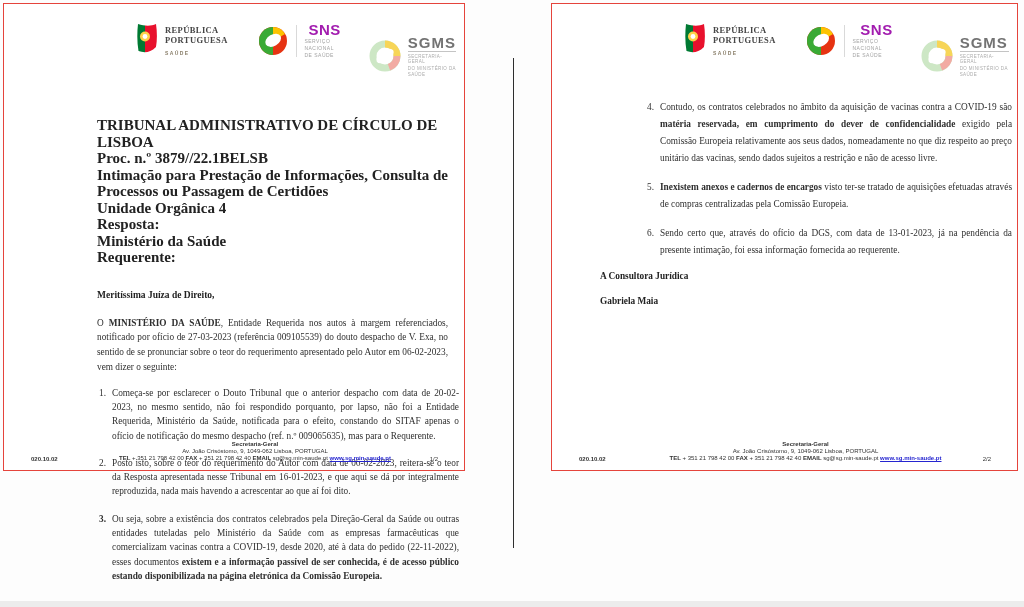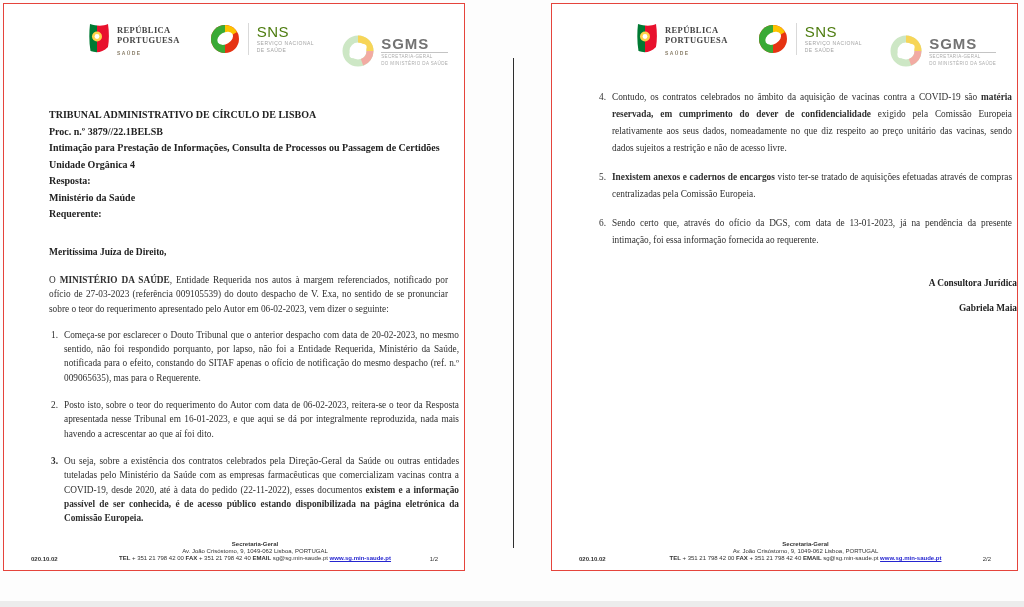--- a/index.html
+++ b/index.html
@@ -1,62 +1,62 @@
 <!DOCTYPE html>
 <html><head>
 <meta charset="utf-8">
 <style>
   * { margin:0; padding:0; box-sizing:border-box; }
   html,body { width:1024px; height:607px; overflow:hidden; }
   body { position:relative; background:#fdfdfd; font-family:"Liberation Serif","DejaVu Serif",serif; color:#2f2f2f; }
 
-  .page { position:absolute; top:3px; height:568px; background:#fff; border:1px solid #e5443c; }
+  .page { position:absolute; top:3px; height:468px; background:#fff; border:1px solid #e5443c;padding-left:48px; }
   .page-left  { left:3px;   width:462px; }
   .page-right { left:551px; width:467px; }
 
   .page-separator { position:absolute; left:513px; top:58px; width:1px; height:490px; background:#2e2e2e; }
   .bottom-strip   { position:absolute; left:0; top:601px; width:1024px; height:6px; background:#ececec; }
 
   
   .logos-row { display:flex; align-items:flex-start; margin:19px 8px 0 84px; gap:24px; }
 
   .logo-rp { display:flex; gap:7px; }
   .rp-flag { width:22px; height:30px; flex:none; }
   .rp-text { padding-top:3px; }
   .rp-line { font-size:8.5px; font-weight:700; color:#464646; letter-spacing:0.4px; line-height:9.5px; }
   .rp-sub  { margin-top:5px; font-family:"Liberation Sans",sans-serif; font-size:5px; font-weight:700;
              color:#8a7f6a; letter-spacing:1.4px; }
 
   .logo-sns { display:flex; align-items:center; gap:8px; margin-left:6px; }
   .sns-circle { width:30px; height:30px; flex:none; }
   .sns-divider { width:1px; height:32px; background:#d9d9d9; }
   .sns-text  { font-family:"Liberation Sans",sans-serif; }
-  .sns-title { font-weight:400; font-size:15px; color:#4d7c0f; line-height:14px; letter-spacing:0.5px; }
+  .sns-title { font-weight:700; font-size:15px; color:#a21caf; line-height:14px; letter-spacing:0.5px;text-align:right; }
   .sns-sub   { font-size:5px; color:#a3a3a3; letter-spacing:0.5px; line-height:6.5px; margin-top:1px; }
 
   .logo-sgms { display:flex; align-items:center; gap:7px; margin-left:4px;margin-top:12px; }
   .sgms-ring { width:32px; height:32px; flex:none; }
   .sgms-text  { font-family:"Liberation Sans",sans-serif; }
   .sgms-title { font-weight:700; font-size:15px; color:#737373; letter-spacing:1px; line-height:15px;
                 border-bottom:1px solid #c4c4c4; padding-bottom:1px; }
   .sgms-sub   { font-size:4.5px; color:#ababab; letter-spacing:0.4px; line-height:5.5px; margin-top:1.5px; }
 
   
-  .court-header { margin:40px 6px 0 45px; font-weight:700; font-size:10px; color:#222; line-height:16.5px; }
+  .court-header { margin:40px 6px 0 45px; font-weight:700; font-size:15px; color:#222; line-height:16.5px; }
   .salutation   { margin:24px 6px 16px 45px; font-weight:700; font-size:9.5px; color:#222; }
   .para { margin:16px 16px 0 45px; font-size:9.3px; line-height:14.8px; text-align:justify; }
 
   .list    { margin:11px 5px 0 47px; }
   .list-item { display:flex; margin-bottom:13px; font-size:9.3px; line-height:14.3px; }
   .list-p2 { margin-top:22px; }
   .list-p2 .list-item { line-height:17px; margin-bottom:12px; }
   .li-num  { flex:none; width:13px; }
   .li-text { flex:1; text-align:justify; }
 
-  .signature { margin-top:29px; text-align:right; font-weight:700; font-size:9.3px; color:#222; }
+  .signature { margin-top:12px; text-align:left; font-weight:700; font-size:9.3px; color:#222; }
   .sig-name  { margin-top:15px; }
 
   
   .footer { position:absolute; left:0; right:0; bottom:8px; font-family:"Liberation Sans",sans-serif; color:#333; }
   .f-center { text-align:center; font-size:6px; line-height:7px; padding-left:42px; }
   .f-org  { font-weight:700; }
   .f-code { position:absolute; left:27px; bottom:0; font-size:6px; font-weight:700; }
   .f-page { position:absolute; right:26px; bottom:0; font-size:6px; }
 
   .b   { font-weight:700; }

